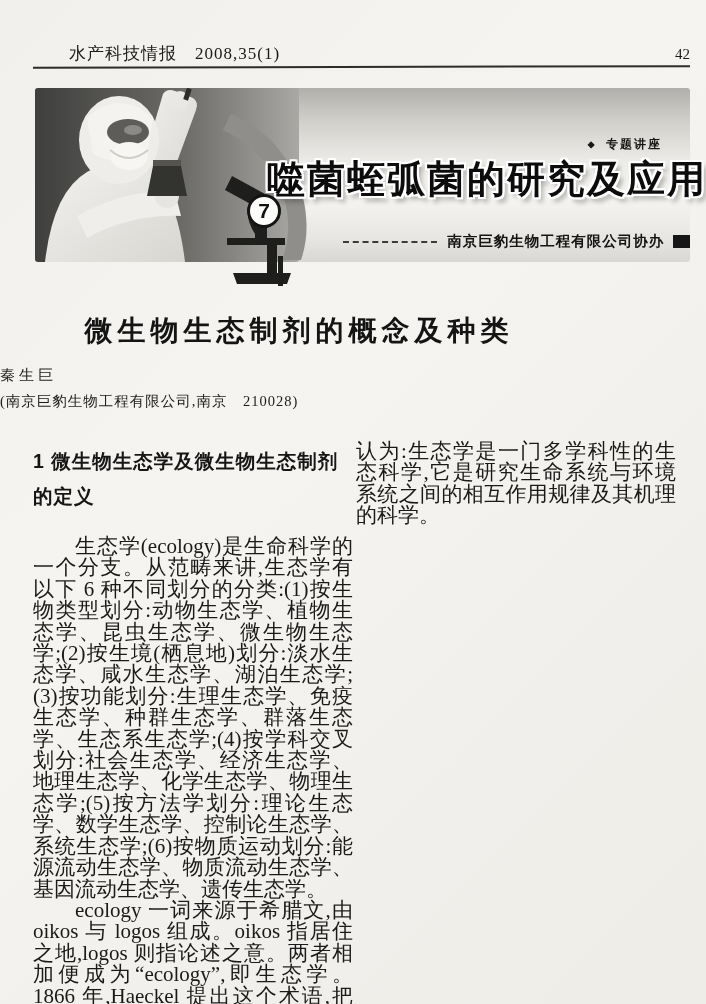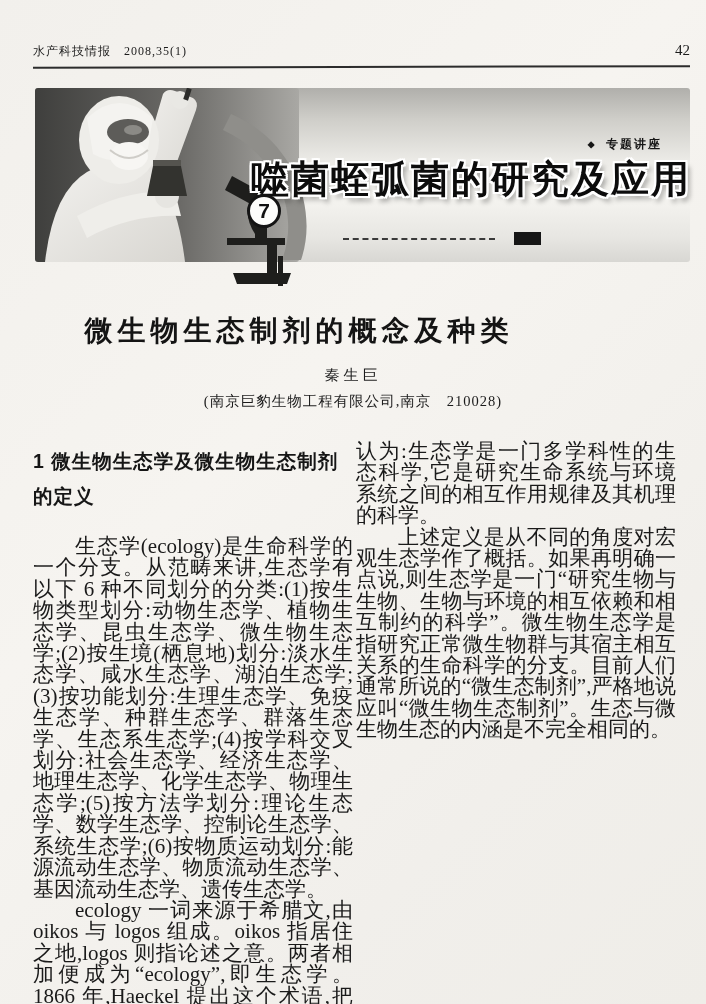--- a/index.html
+++ b/index.html
@@ -8,52 +8,52 @@
     position:relative;
     width:706px;height:1004px;
     margin:0 auto;
     background:linear-gradient(135deg,#f2f0ec 0%,#f6f4f0 40%,#f1efeb 75%,#efede8 100%);
     font-family:"Liberation Serif","DejaVu Serif",serif;
     color:#1b1b1b;
     overflow:hidden;
   }
   
   .header{position:absolute;left:33px;top:42px;width:657px;display:flex;justify-content:space-between;align-items:baseline;}
-  .journal-line{font-size:12px;letter-spacing:1px;}
+  .journal-line{font-size:17px;letter-spacing:1px;margin-left:36px;}
   .page-number{font-size:15px;}
   .header-rule{position:absolute;left:33px;top:66px;width:657px;height:2px;background:#2c2c2c;transform:rotate(-0.15deg);}
   
   .banner{
     position:absolute;left:35px;top:88px;width:655px;height:174px;
     background:linear-gradient(180deg,#b0afab 0%,#cfcec9 18%,#ecebe7 42%,#f6f5f1 62%,#e7e6e2 86%,#d8d7d3 100%);
     border-radius:3px;
   }
   .banner-photo{position:absolute;left:0;top:0;width:330px;height:200px;pointer-events:none;}
   .series-label{position:absolute;right:28px;top:48px;font-family:Liberation Mono, monospace;font-weight:bold;font-size:12px;letter-spacing:2px;color:#161616;}
   .series-title{
-    position:absolute;left:216px;top:66px;width:412px;text-align:center;
+    position:absolute;left:232px;top:66px;width:412px;text-align:center;
     font-family:"Liberation Sans","DejaVu Sans",sans-serif;font-weight:900;font-size:38px;letter-spacing:2px;color:#0c0c0c;
     text-shadow:-2px 0 0 #fff,2px 0 0 #fff,0 -2px 0 #fff,0 2px 0 #fff,-2px -2px 0 #fff,2px 2px 0 #fff,-2px 2px 0 #fff,2px -2px 0 #fff,4px 5px 5px rgba(0,0,0,0.35);
     white-space:nowrap;
   }
   .circle-seven{
     position:absolute;left:212px;top:106px;width:34px;height:34px;border-radius:50%;
     background:#fdfdfb;border:3px solid #141414;box-sizing:border-box;
     display:flex;align-items:center;justify-content:center;
     font-family:"Liberation Sans","DejaVu Sans",sans-serif;font-weight:bold;font-size:21px;color:#111;
     z-index:3;
   }
   .sponsor-row{position:absolute;left:308px;top:144px;width:347px;display:flex;align-items:center;}
   .dash-line{width:152px;border-top:2px dashed #3a3a3a;margin-right:10px;}
   .sponsor-name{font-family:"Liberation Sans","DejaVu Sans",sans-serif;font-weight:bold;font-size:14.5px;color:#141414;letter-spacing:1px;white-space:nowrap;}
   .sponsor-end-bar{width:27px;height:13px;background:#161616;margin-left:9px;}
   
   .article-title{position:absolute;top:312px;left:0;width:598px;text-align:center;font-size:28px;font-weight:bold;letter-spacing:5px;color:#141414;}
-  .author-name{position:absolute;top:366px;left:0;width:706px;text-align:center;font-size:15px;letter-spacing:4px;}
-  .author-affiliation{position:absolute;top:392px;left:0;width:706px;text-align:center;font-size:14.5px;letter-spacing:1px;}
+  .author-name{position:absolute;top:366px;left:0;width:706px;text-align:left;font-size:15px;letter-spacing:4px;}
+  .author-affiliation{position:absolute;top:392px;left:0;width:706px;text-align:left;font-size:14.5px;letter-spacing:1px;}
   
   .columns{position:absolute;left:33px;top:438px;width:657px;display:flex;gap:3px;}
   .col{width:320px;}
   .section-heading{
     font-family:"Liberation Sans","DejaVu Sans",sans-serif;font-weight:bold;
     font-size:19.5px;line-height:35px;margin:6px 0 22px 0;letter-spacing:1px;color:#161616;
   }
   .col p{font-size:21px;line-height:21.4px;text-align:justify;margin:0;color:#1a1a1a;}
   .col p.indent{text-indent:2em;}
   .col-right{padding-top:3px;}
@@ -121,37 +121,37 @@
         <rect x="232" y="157" width="10" height="28"></rect>
         <path d="M198,185 L256,185 L252,196 L202,196 Z"></path>
         <rect x="243" y="168" width="5" height="30"></rect>
       </g>
     </svg>
     <div class="series-label">◆ 专题讲座</div>
     <div class="series-title">噬菌蛭弧菌的研究及应用</div>
     <div class="circle-seven">7</div>
     <div class="sponsor-row">
       <span class="dash-line"></span>
+      <span class="sponsor-name">南京巨豹生物工程有限公司协办</span>
       <span class="sponsor-end-bar"></span>
     </div>
   </div>
 
   <div class="article-title">微生物生态制剂的概念及种类</div>
   <div class="author-name">秦生巨</div>
   <div class="author-affiliation">(南京巨豹生物工程有限公司,南京　210028)</div>
 
   <div class="columns">
     <div class="col col-left">
       <h2 class="section-heading">1 微生物生态学及微生物生态制剂的定义</h2>
       <p class="indent">生态学(ecology)是生命科学的一个分支。从范畴来讲,生态学有以下 6 种不同划分的分类:(1)按生物类型划分:动物生态学、植物生态学、昆虫生态学、微生物生态学;(2)按生境(栖息地)划分:淡水生态学、咸水生态学、湖泊生态学;(3)按功能划分:生理生态学、免疫生态学、种群生态学、群落生态学、生态系生态学;(4)按学科交叉划分:社会生态学、经济生态学、地理生态学、化学生态学、物理生态学;(5)按方法学划分:理论生态学、数学生态学、控制论生态学、系统生态学;(6)按物质运动划分:能源流动生态学、物质流动生态学、基因流动生态学、遗传生态学。</p>
       <p class="indent">ecology 一词来源于希腊文,由 oikos 与 logos 组成。oikos 指居住之地,logos 则指论述之意。两者相加便成为“ecology”,即生态学。1866 年,Haeckel 提出这个术语,把生态学定义为:活的有机体生活的内务。1976 年我国生态学家马世俊</p>
       <div class="footnote">
         <div class="fn-rule"></div>
         <div class="fn-line">收稿日期:2007 - 12 - 20; 修改日期:2007 - 12 - 27</div>
       </div>
     </div>
     <div class="col col-right">
       <p>认为:生态学是一门多学科性的生态科学,它是研究生命系统与环境系统之间的相互作用规律及其机理的科学。</p>
-      <p class="indent">上述定义是从不同的角度对宏观生态学作了概括。如果再明确一点说,则生态学是一门“研究生物与生物、生物与环境的相互依赖和相互制约的科学”。微生物生态学是指研究正常微生物群与其宿主相互关系的生命科学的分支。目前人们通常所说的“微生态制剂”,严格地说应叫“微生物生态制剂”。生态与微生物生态的内涵是不完全相同的。</p>
     </div>
   </div>
 
 </div>
 
 </body></html>

